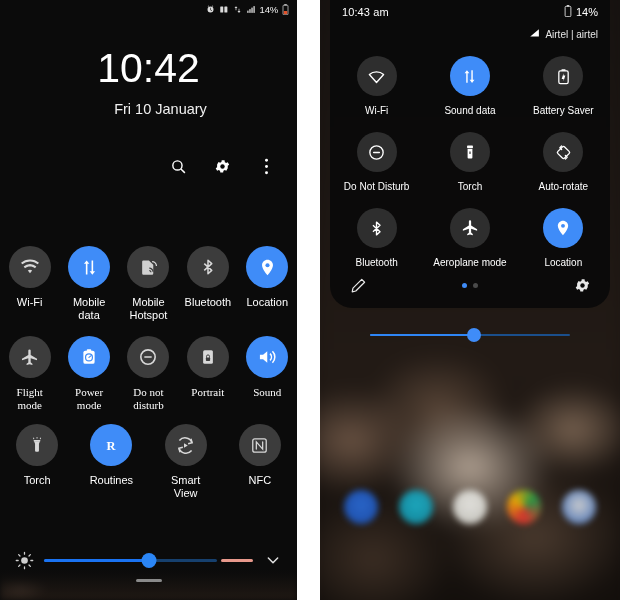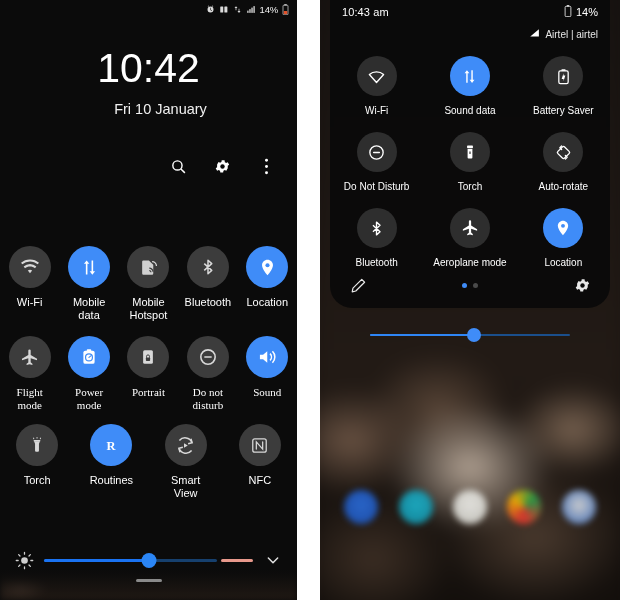--- a/index.html
+++ b/index.html
@@ -356,37 +356,37 @@
               <rect x="9" y="1.8" width="6" height="3" rx="1.2" fill="#ffffff"></rect>
               <circle cx="12" cy="12.5" r="4.6" fill="none" stroke="#3f8cf8" stroke-width="1.6"></circle>
               <path d="M12 12.5l2.9-2.3" stroke="#3f8cf8" stroke-width="1.6" stroke-linecap="round"></path>
             </svg>
           </div>
           <div class="tile-label">Power<br>mode</div>
         </div>
 
         <div class="tile">
           <div class="tile-circle">
+            <svg width="20" height="20" viewBox="0 0 24 24">
+              <circle cx="12" cy="12" r="8.6" fill="none" stroke="#d8d8d8" stroke-width="1.9"></circle>
+              <rect x="7.3" y="11" width="9.4" height="2" rx="1" fill="#d8d8d8"></rect>
+            </svg>
+          </div>
+          <div class="tile-label">Do not<br>disturb</div>
+        </div>
+
+        <div class="tile">
+          <div class="tile-circle">
             <svg width="18" height="18" viewBox="0 0 24 24">
               <rect x="5.5" y="3" width="13" height="18" rx="2" fill="#d8d8d8"></rect>
               <path d="M10 13v-1.8a2 2 0 014 0V13" fill="none" stroke="#3c3c3c" stroke-width="1.3"></path>
               <rect x="9.2" y="12.6" width="5.6" height="4.6" rx="1" fill="#3c3c3c"></rect>
             </svg>
           </div>
           <div class="tile-label">Portrait</div>
-        </div>
-
-        <div class="tile">
-          <div class="tile-circle">
-            <svg width="20" height="20" viewBox="0 0 24 24">
-              <circle cx="12" cy="12" r="8.6" fill="none" stroke="#d8d8d8" stroke-width="1.9"></circle>
-              <rect x="7.3" y="11" width="9.4" height="2" rx="1" fill="#d8d8d8"></rect>
-            </svg>
-          </div>
-          <div class="tile-label">Do not<br>disturb</div>
         </div>
 
         <div class="tile">
           <div class="tile-circle on">
             <svg width="20" height="20" viewBox="0 0 24 24" fill="#ffffff">
               <path d="M3.5 9.2v5.6h3.8l5 4.2V5L7.3 9.2z"></path>
               <path d="M15 8.6a4.8 4.8 0 010 6.8l1.3 1.3a6.6 6.6 0 000-9.4z"></path>
               <path d="M17.9 5.8a8.8 8.8 0 010 12.4l1.3 1.3a10.6 10.6 0 000-15z"></path>
             </svg>
           </div>

